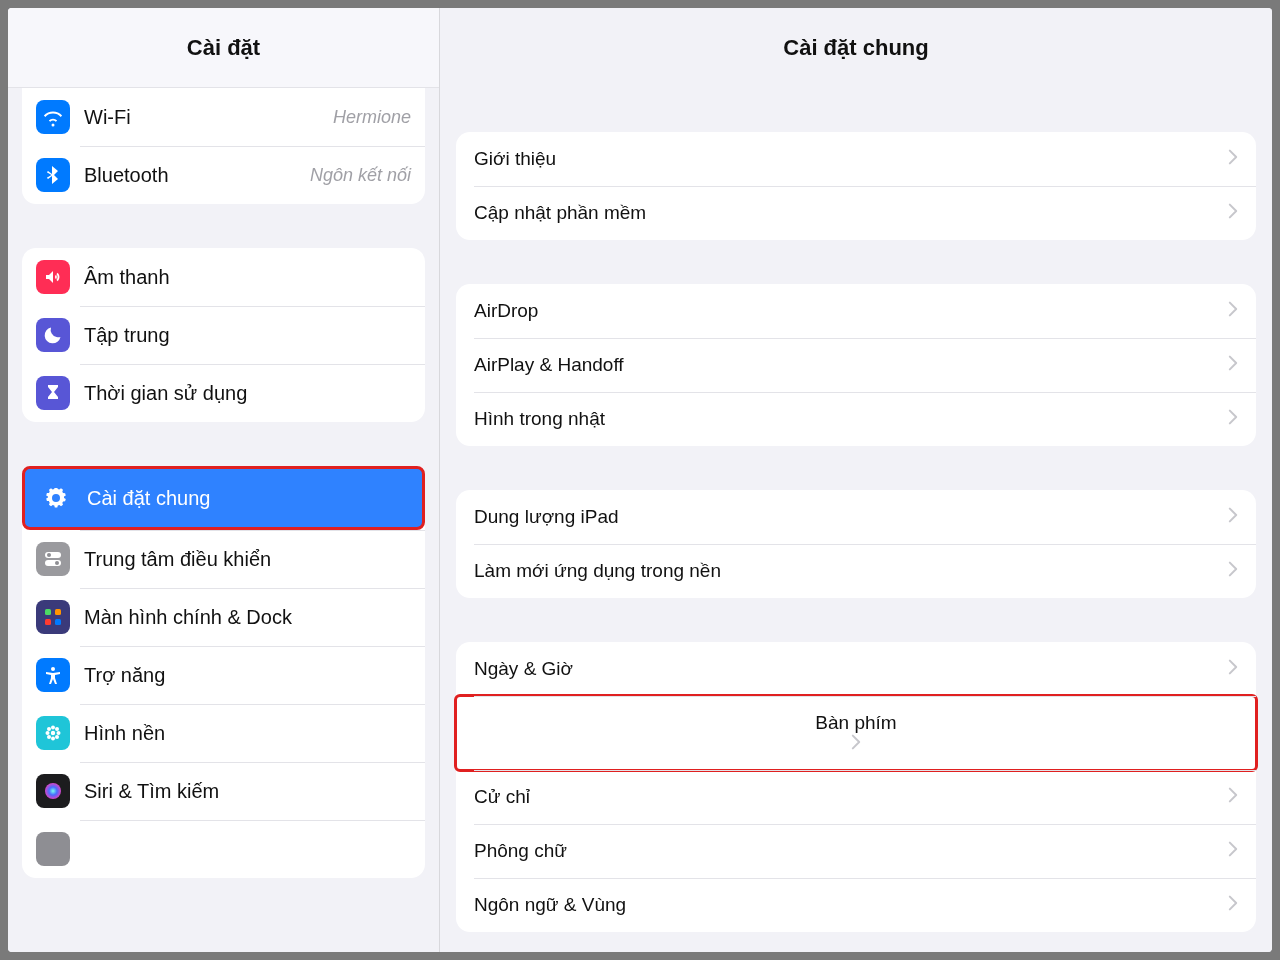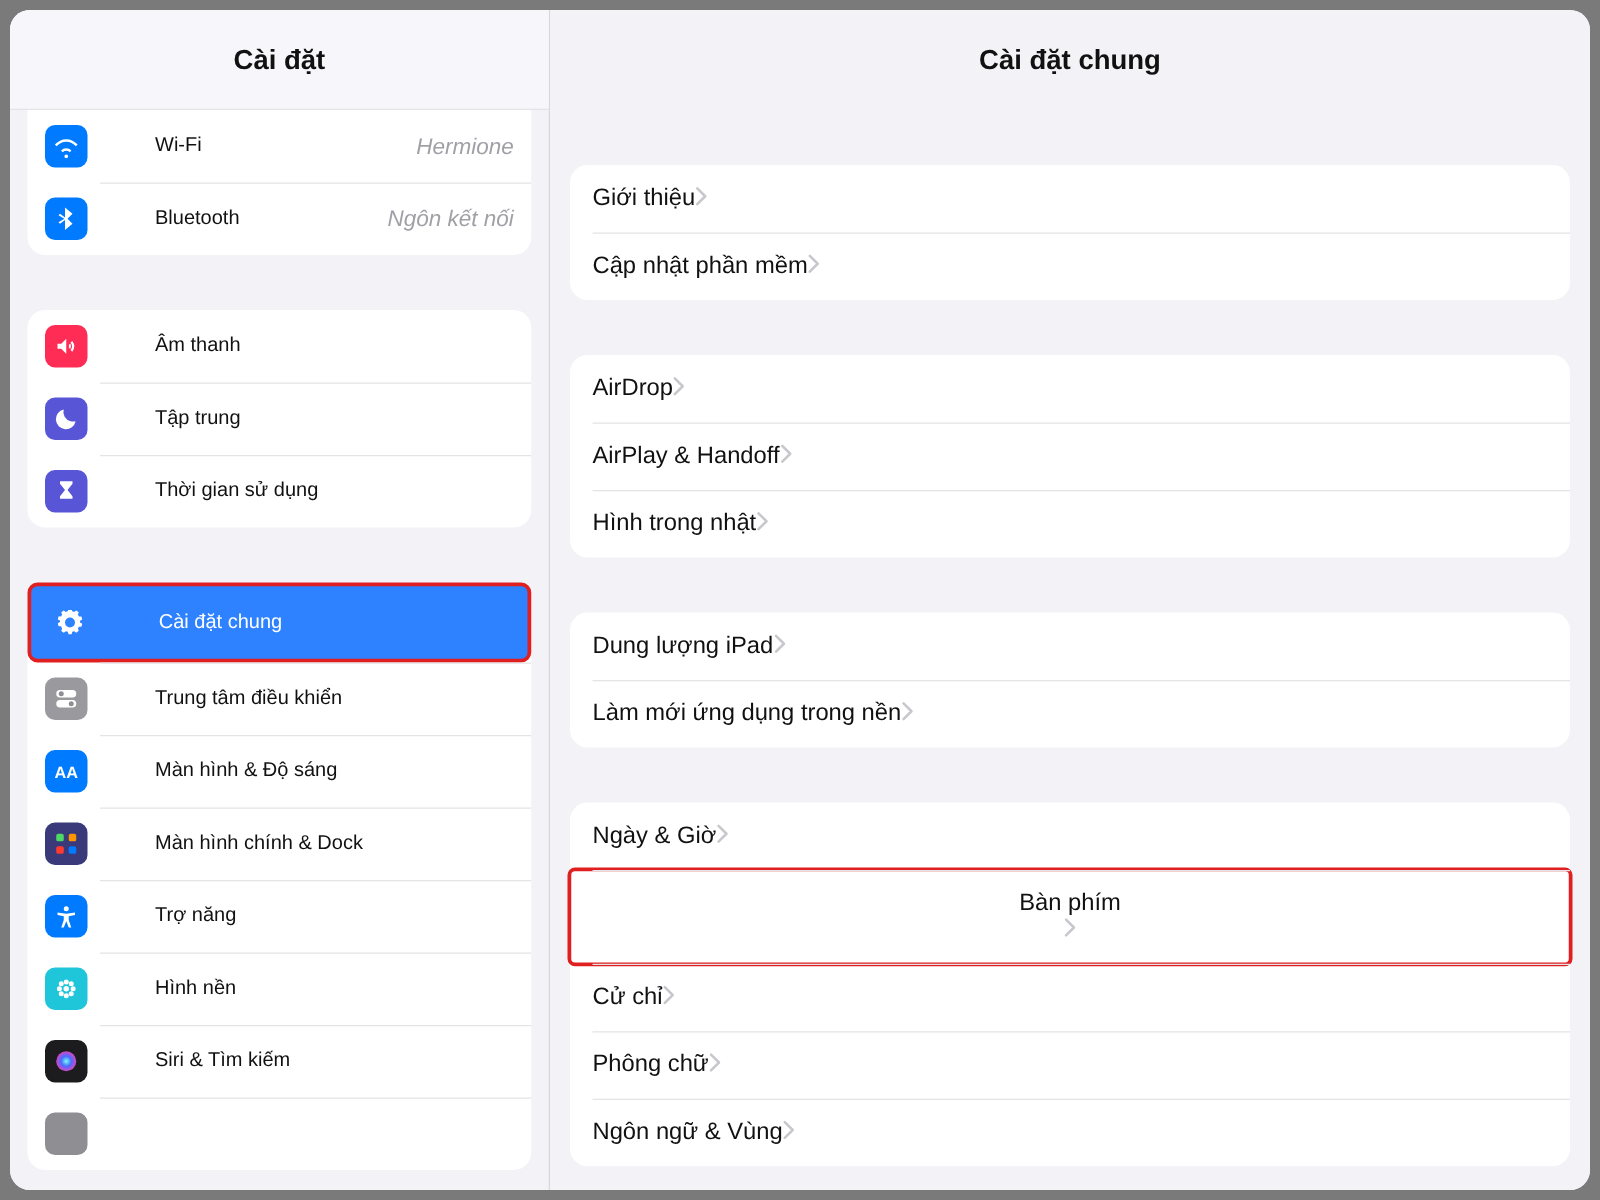--- a/index.html
+++ b/index.html
@@ -1,20 +1,20 @@
 <!DOCTYPE html>
 <html><head>
 <meta charset="utf-8">
 <style>
   * { box-sizing: border-box; margin: 0; padding: 0; }
   html, body { width: 1280px; height: 960px; overflow: hidden; font-family: -apple-system, "Helvetica Neue", Arial, sans-serif; }
   body { background: #7a7a7a; padding: 8px; }
   .screen {
     width: 1264px; height: 944px; background: #f2f2f7; display: flex;
-    border-radius: 16px; overflow: hidden;
+    border-radius: 4px; overflow: hidden;
   }
   
   .sidebar { width: 432px; height: 100%; background: #f2f2f7; border-right: 1px solid #d8d8dc; display: flex; flex-direction: column; }
   .sidebar-header { height: 80px; display: flex; align-items: center; justify-content: center; font-size: 22px; font-weight: 600; color: #111; border-bottom: 1px solid #e3e3e8; background: #f7f7fb; }
   .sidebar-scroll { flex: 1; overflow-y: auto; padding: 0 14px 24px 14px; }
   .group { background: #fff; border-radius: 14px; margin-top: 0; }
   .group + .group { margin-top: 44px; }
   .group.first { margin-top: 0; border-top-left-radius: 0; border-top-right-radius: 0; }
   .row {
     display: flex; align-items: center; padding: 12px 14px; gap: 14px;
@@ -23,21 +23,21 @@
   .row + .row::before {
     content: ""; position: absolute; left: 58px; right: 0; top: 0;
     border-top: 1px solid #e3e3e8;
   }
   .icon-box {
     width: 34px; height: 34px; border-radius: 8px; display: flex;
     align-items: center; justify-content: center; flex-shrink: 0;
     color: #fff;
   }
   .icon-box svg { width: 20px; height: 20px; }
-  .row-label { font-size: 16px; color: #111; flex: 1; margin-left: 40px; }
+  .row-label { font-size: 20px; color: #111; flex: 1; }
   .row-value { font-size: 18px; color: #a0a0a6; font-style: italic; }
   
   .row.selected { background: #2f82ff; border-radius: 8px; }
   .row.selected .row-label { color: #fff; }
   .row.selected .icon-box { background: transparent !important; }
   .row.selected::before { display: none; }
   .highlight-sidebar { border: 3px solid #e02020; border-radius: 10px; }
   
   .bg-blue   { background: #007aff; }
   .bg-red    { background: #ff3b30; }
@@ -48,21 +48,21 @@
   .bg-cyan   { background: #1fc5d8; }
   .bg-black  { background: #1c1c1e; }
   .bg-pencil { background: #8e8e93; }
   
   .detail { flex: 1; height: 100%; background: #f2f2f7; display: flex; flex-direction: column; }
   .detail-header { height: 80px; display: flex; align-items: center; justify-content: center; font-size: 22px; font-weight: 600; color: #111; }
   .detail-scroll { flex: 1; overflow-y: auto; padding: 44px 16px 0 16px; }
   .dgroup { background: #fff; border-radius: 14px; }
   .dgroup + .dgroup { margin-top: 44px; }
   .drow {
-    display: flex; align-items: center; justify-content: flex-start;
+    display: flex; align-items: center; justify-content: space-between;
     padding: 16px 18px; position: relative; cursor: pointer;
   }
   .drow + .drow::before {
     content: ""; position: absolute; left: 18px; right: 0; top: 0;
     border-top: 1px solid #e3e3e8;
   }
   .drow-label { font-size: 19px; color: #111; }
   .chev { color: #c7c7cc; }
   .chev svg { width: 10px; height: 16px; }
   .highlight-detail { outline: 3px solid #e02020; outline-offset: -1px; border-radius: 4px; flex-direction: column; }
@@ -209,28 +209,20 @@
         </div>
         <div class="row">
           <div class="icon-box bg-lgray">
               <svg viewBox="0 0 20 20">
                 <use href="#i-toggles"></use>
               </svg>
             </div>
           <div class="row-label">Trung tâm điều khiển</div>
         </div>
         <div class="row">
-          <div class="icon-box bg-blue">
-              <svg viewBox="0 0 20 20">
-                <use href="#i-aa"></use>
-              </svg>
-            </div>
-          <div class="row-label">Màn hình &amp; Độ sáng</div>
-        </div>
-        <div class="row">
           <div class="icon-box" style="background:#3a3a7a">
               <svg viewBox="0 0 20 20">
                 <use href="#i-grid"></use>
               </svg>
             </div>
           <div class="row-label">Màn hình chính &amp; Dock</div>
         </div>
         <div class="row">
           <div class="icon-box bg-blue">
               <svg viewBox="0 0 20 20">

